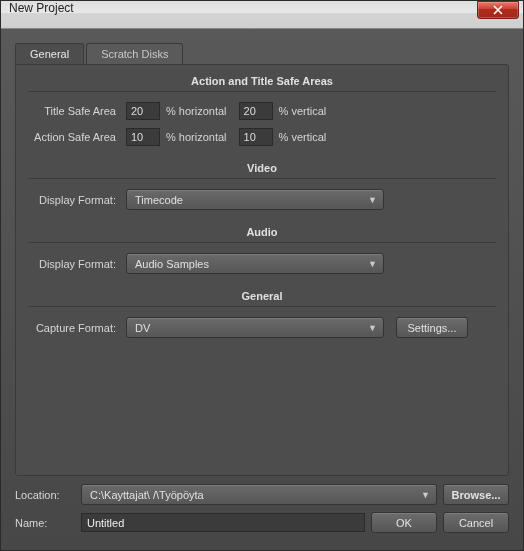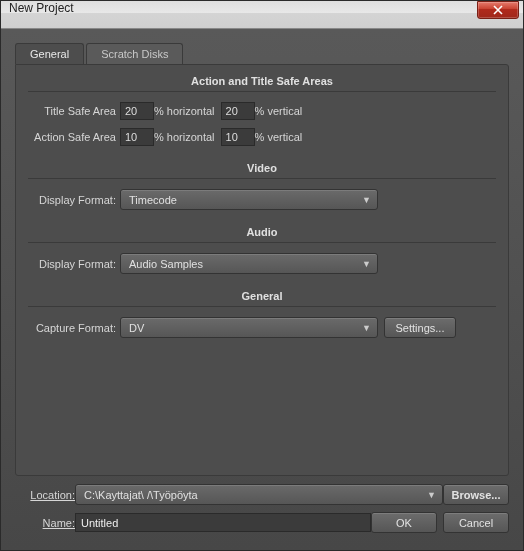--- a/index.html
+++ b/index.html
@@ -52,21 +52,21 @@
 }
 
 .section { margin-bottom: 16px; }
 .section-title {
   font-weight: bold; color: #e0e0e0; font-size: 11px;
   padding-bottom: 4px; border-bottom: 1px solid #3a3a3a;
   margin-bottom: 10px;
   text-align: center;
 }
 
-.row { display: flex; align-items: center; margin-bottom: 8px; }
+.row { display: flex; align-items: center; margin-bottom: 8px; gap: 6px; }
 .lbl-right { width: 92px; text-align: right; padding-right: 4px; color: #d6d6d6; }
 .lbl-after { color: #d6d6d6; }
 
 .num-input {
   width: 34px; height: 18px; background: #3b3b3b;
   border: 1px solid #2a2a2a; color: #ddd; font-size: 11px;
   padding: 0 4px; text-align: left;
 }
 
 .select {
@@ -82,21 +82,21 @@
 .btn {
   height: 21px; background: linear-gradient(#6c6c6c,#565656);
   border: 1px solid #333; border-radius: 3px;
   display: flex; align-items: center; justify-content: center;
   padding: 0 10px; color: #e2e2e2; font-size: 11px;
   box-shadow: inset 0 1px 0 rgba(255,255,255,.12);
 }
 
 .bottom { margin-top: 8px; }
 .bottom .row { margin-bottom: 7px; }
-.bottom-lbl { width: 60px; text-align: right; color: #d6d6d6; text-decoration: underline; }
+.bottom-lbl { width: 60px; text-align: left; color: #d6d6d6; }
 
 .location-select { flex: 1; }
 .name-input {
   flex: 1; height: 19px; background: #3b3b3b;
   border: 1px solid #2a2a2a; color: #eee;
   padding: 0 5px; font-size: 11px;
 }
 
 .footer-btns { display: flex; gap: 6px; }
 .footer-btns .btn { width: 66px; }

